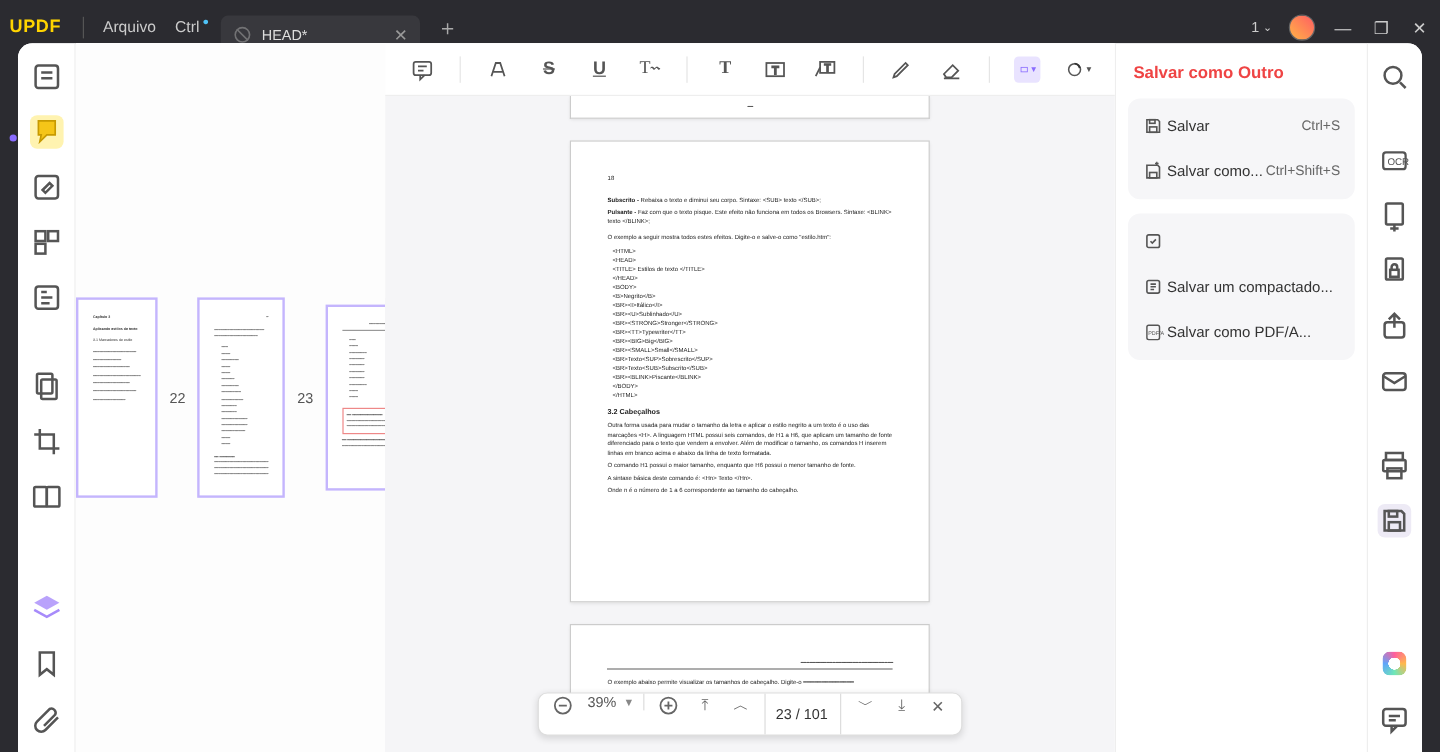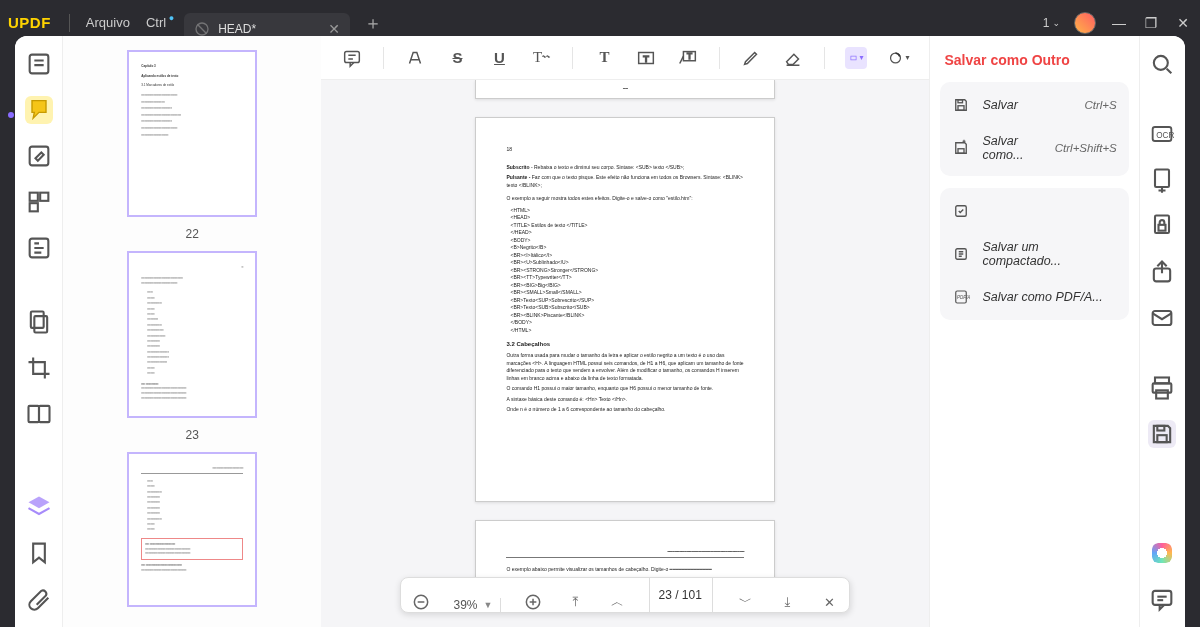--- a/index.html
+++ b/index.html
@@ -20,47 +20,47 @@
 .avatar { width: 22px; height: 22px; border-radius: 50%; background: linear-gradient(45deg,#ffb347,#ff5e62); border: 1px solid #666; }
 .win-btn { color: #ccc; font-size: 14px; cursor: pointer; width:18px; text-align:center; }
 
 .main-area { position: absolute; top: 36px; left: 15px; right: 15px; bottom: 0; background: #fff; border-radius: 12px 12px 0 0; display: flex; overflow: hidden; }
 
 .left-tool-rail { width: 52px; background: #fff; border-right: 1px solid #eee; display: flex; flex-direction: column; align-items: center; padding-top: 14px; gap: 18px; }
 .left-tool { width: 28px; height: 28px; display: flex; align-items: center; justify-content: center; border-radius: 6px; cursor: pointer; color: #555; }
 .left-tool.active { background: #fff3b0; }
 .left-bottom { margin-top: auto; padding-bottom: 14px; display: flex; flex-direction: column; gap: 18px; align-items:center; }
 
-.thumbnails { width: 280px; background: #fdfdfd; overflow-y: auto; padding: 14px 0; display: flex; flex-direction: column; align-items: center; gap: 10px; }
+.thumbnails { width: 280px; background: #fdfdfd; overflow-y: auto; padding: 2px 0; display: flex; flex-direction: row; align-items: center; gap: 10px; }
 .thumb { width: 130px; height: 167px; border: 2px solid #c4b5fd; background: #fff; position: relative; }
 .thumb-content { padding: 12px; font-size: 3px; color: #333; line-height: 1.6; }
 .thumb-label { font-size: 12px; color: #555; text-align: center; }
 
 .doc-column { flex: 1; display: flex; flex-direction: column; background: #f5f5f7; position: relative; }
 .doc-toolbar { height: 44px; background: #fff; border-bottom: 1px solid #eee; display: flex; align-items: center; padding: 0 20px; gap: 20px; }
 .tb-sep { width: 1px; height: 22px; background: #e5e5e5; }
 .tb-icon { width: 22px; height: 22px; display: flex; align-items: center; justify-content: center; color: #555; cursor: pointer; border-radius: 4px; font-size: 15px; }
 .tb-icon.pill { background: #e9e3ff; padding: 2px 4px; }
 
 .doc-scroll { flex: 1; overflow-y: auto; display: flex; flex-direction: column; align-items: center; padding: 0 0 60px 0; gap: 18px; }
 .page { width: 300px; background: #fff; border: 1px solid #ccc; box-shadow: 0 1px 3px rgba(0,0,0,0.1); padding: 28px 30px; font-size: 5px; color: #222; line-height: 1.5; }
 .page.first { width: 300px; height: 52px; border-top:none; padding:6px 30px; display:flex; justify-content:center; align-items:flex-start; }
 .page-big { width: 300px; min-height: 385px; }
 .page h4 { font-size: 6px; margin: 6px 0 3px; font-weight: bold; }
 .page p { margin: 3px 0; }
 
-.page-nav-bar { position: absolute; bottom: 14px; left: 50%; transform: translateX(-50%); background: #fff; border: 1px solid #ddd; border-radius: 8px; height: 36px; display: flex; align-items: flex-end; padding: 0 10px; gap: 22px; box-shadow: 0 2px 6px rgba(0,0,0,0.12); }
+.page-nav-bar { position: absolute; bottom: 14px; left: 50%; transform: translateX(-50%); background: #fff; border: 1px solid #ddd; border-radius: 8px; height: 36px; display: flex; align-items: flex-start; padding: 0 10px; gap: 10px; box-shadow: 0 2px 6px rgba(0,0,0,0.12); }
 .nav-btn { width: 20px; height: 20px; display: flex; align-items: center; justify-content: center; color: #666; cursor: pointer; font-size: 13px; }
 .zoom-display { font-size: 12px; color: #555; min-width: 46px; border-right:1px solid #ddd; padding-right:8px; display:flex; align-items:center; gap:6px; }
 .page-input { font-size: 12px; color: #333; min-width: 64px; text-align: center; border-left:1px solid #ddd; border-right:1px solid #ddd; padding:0 8px; height:100%; display:flex; align-items:center; }
 
 .save-panel { width: 225px; background: #fff; border-left: 1px solid #eee; padding: 16px 10px; }
 .save-title { font-size: 14px; font-weight: 600; color: #ef4444; margin-bottom: 14px; padding-left:4px; }
 .save-group { background: #f6f6f8; border-radius: 10px; padding: 4px; margin-bottom: 12px; }
-.save-item { display: flex; align-items: center; padding: 10px 8px; font-size: 12.5px; color: #333; cursor: pointer; border-radius: 6px; gap: 12px; font-style: italic; }
+.save-item { display: flex; align-items: center; padding: 10px 8px; font-size: 12.5px; color: #333; cursor: pointer; border-radius: 6px; gap: 2px; }
 .save-icon { width: 18px; height: 18px; display: flex; align-items: center; justify-content: center; color: #555; flex-shrink:0; }
 .save-shortcut { margin-left: auto; font-size: 11.5px; color: #666; }
 
 .right-tool-rail { width: 50px; background: #fff; border-left: 1px solid #eee; display: flex; flex-direction: column; align-items: center; padding-top: 14px; gap: 18px; }
 .right-bottom { margin-top:auto; padding-bottom:14px; display:flex; flex-direction:column; gap:18px; align-items:center; }
 .right-tool { width: 28px; height: 28px; display: flex; align-items: center; justify-content: center; border-radius: 6px; cursor: pointer; color: #555; }
 .right-tool.active { background: #edeaf5; }
 
 .dot-left { position:absolute; top:112px; left:8px; width:6px; height:6px; background:#8a6cff; border-radius:50%; }
 

